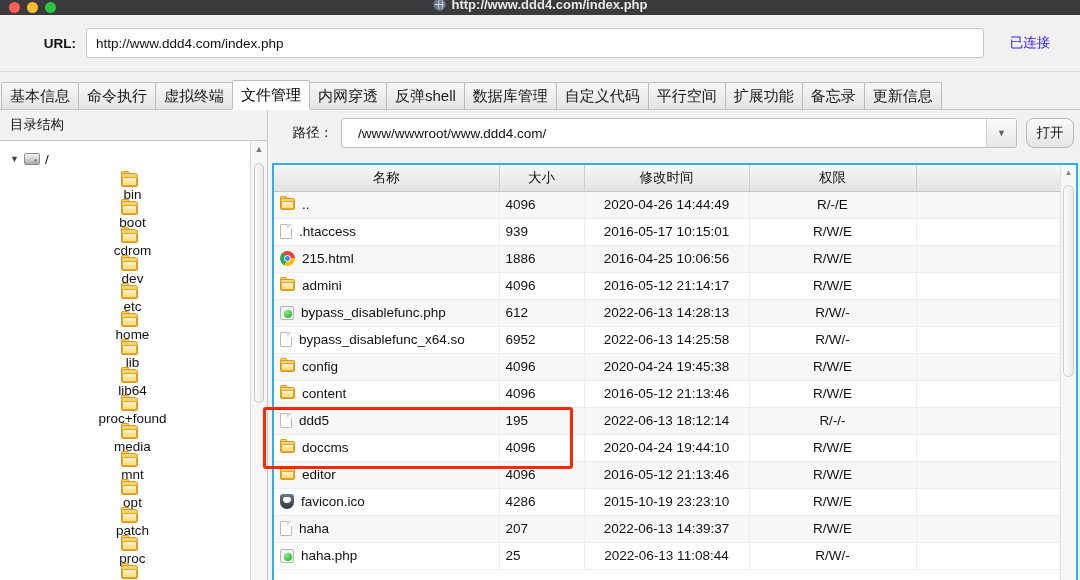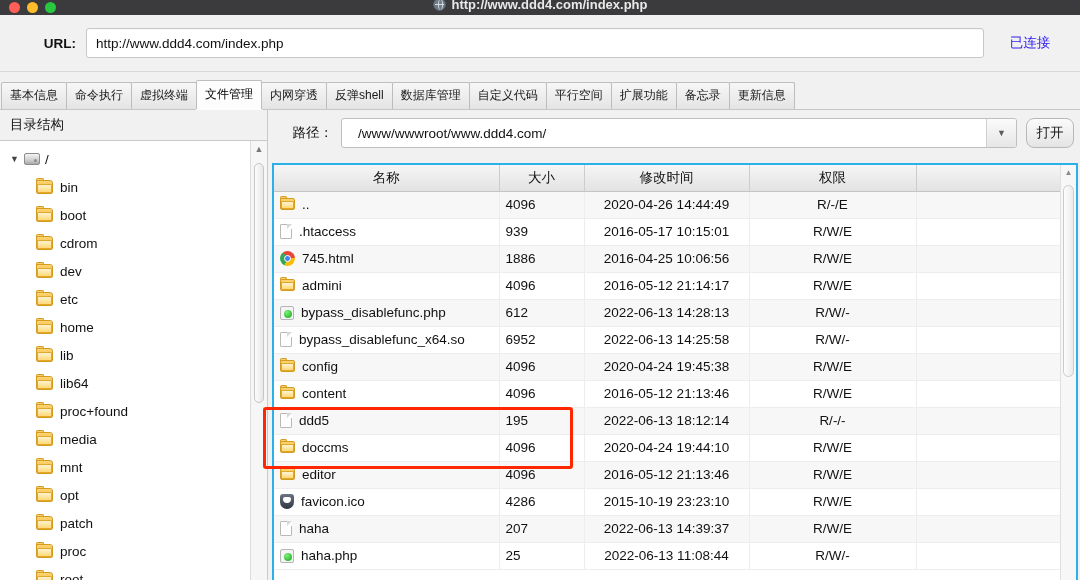--- a/index.html
+++ b/index.html
@@ -69,21 +69,21 @@
     position:absolute; left:0; top:72px; width:1080px; height:38px;
     background:#f1f1f1;
     display:flex; align-items:flex-end; padding-left:1px;
     border-bottom:1px solid #c6c6c6;
   }
   .tab {
     height:27px; line-height:25px; padding:0 8px;
     background:linear-gradient(to bottom,#f7f7f7 0%,#e4e4e4 100%);
     border:1px solid #bdbdbd; border-bottom:none;
     margin-right:-1px;
-    font-size:12px; color:#1a1a1a; white-space:nowrap;
+    font-size:15px; color:#1a1a1a; white-space:nowrap;
     border-radius:2px 2px 0 0;
     cursor:pointer;
     position:relative;
   }
   .tab.active {
     background:#fdfdfd; color:#000; z-index:3;
     height:29px; line-height:27px;
     border-color:#bdbdbd;
     box-shadow:0 1px 0 #fdfdfd;
   }
@@ -101,21 +101,21 @@
   .tree-panel {
     position:absolute; left:0; top:30px; width:268px; bottom:0;
     background:#fff; border-top:1px solid #c9c9c9; border-right:1px solid #c9c9c9;
     overflow:hidden;
   }
   .tree-inner { position:absolute; left:0; top:0; right:18px; bottom:0; padding-top:4px; }
   .tree-row {
     height:28px; display:flex; align-items:center; padding-left:8px;
     font-size:13.5px; color:#111; cursor:pointer; white-space:nowrap;
   }
-  .tree-row.child { padding-left:36px; }
+  .tree-row.child { padding-left:16px;flex-direction:column; }
   .caret {
     width:13px; height:13px; margin-right:3px; flex:none;
     display:flex; align-items:center; justify-content:center;
     color:#444; font-size:9px; line-height:1;
   }
   .drive-ico {
     width:16px; height:12px; margin-right:5px; flex:none;
     background:linear-gradient(to bottom,#f3f3f3 0%,#cfcfcf 60%,#a9a9a9 100%);
     border:1px solid #8d8d8d; border-radius:2px;
     position:relative;
@@ -504,21 +504,21 @@
                 </td>
                 <td class="c-size">939</td>
                 <td class="c-time">2016-05-17 10:15:01</td>
                 <td class="c-perm">R/W/E</td>
                 <td></td>
               </tr>
               <tr>
                 <td class="c-name">
                   <span class="name-cell">
                     <span class="ico chrome"></span>
-                    <span>745.html</span>
+                    <span>215.html</span>
                   </span>
                 </td>
                 <td class="c-size">1886</td>
                 <td class="c-time">2016-04-25 10:06:56</td>
                 <td class="c-perm">R/W/E</td>
                 <td></td>
               </tr>
               <tr>
                 <td class="c-name">
                   <span class="name-cell">

